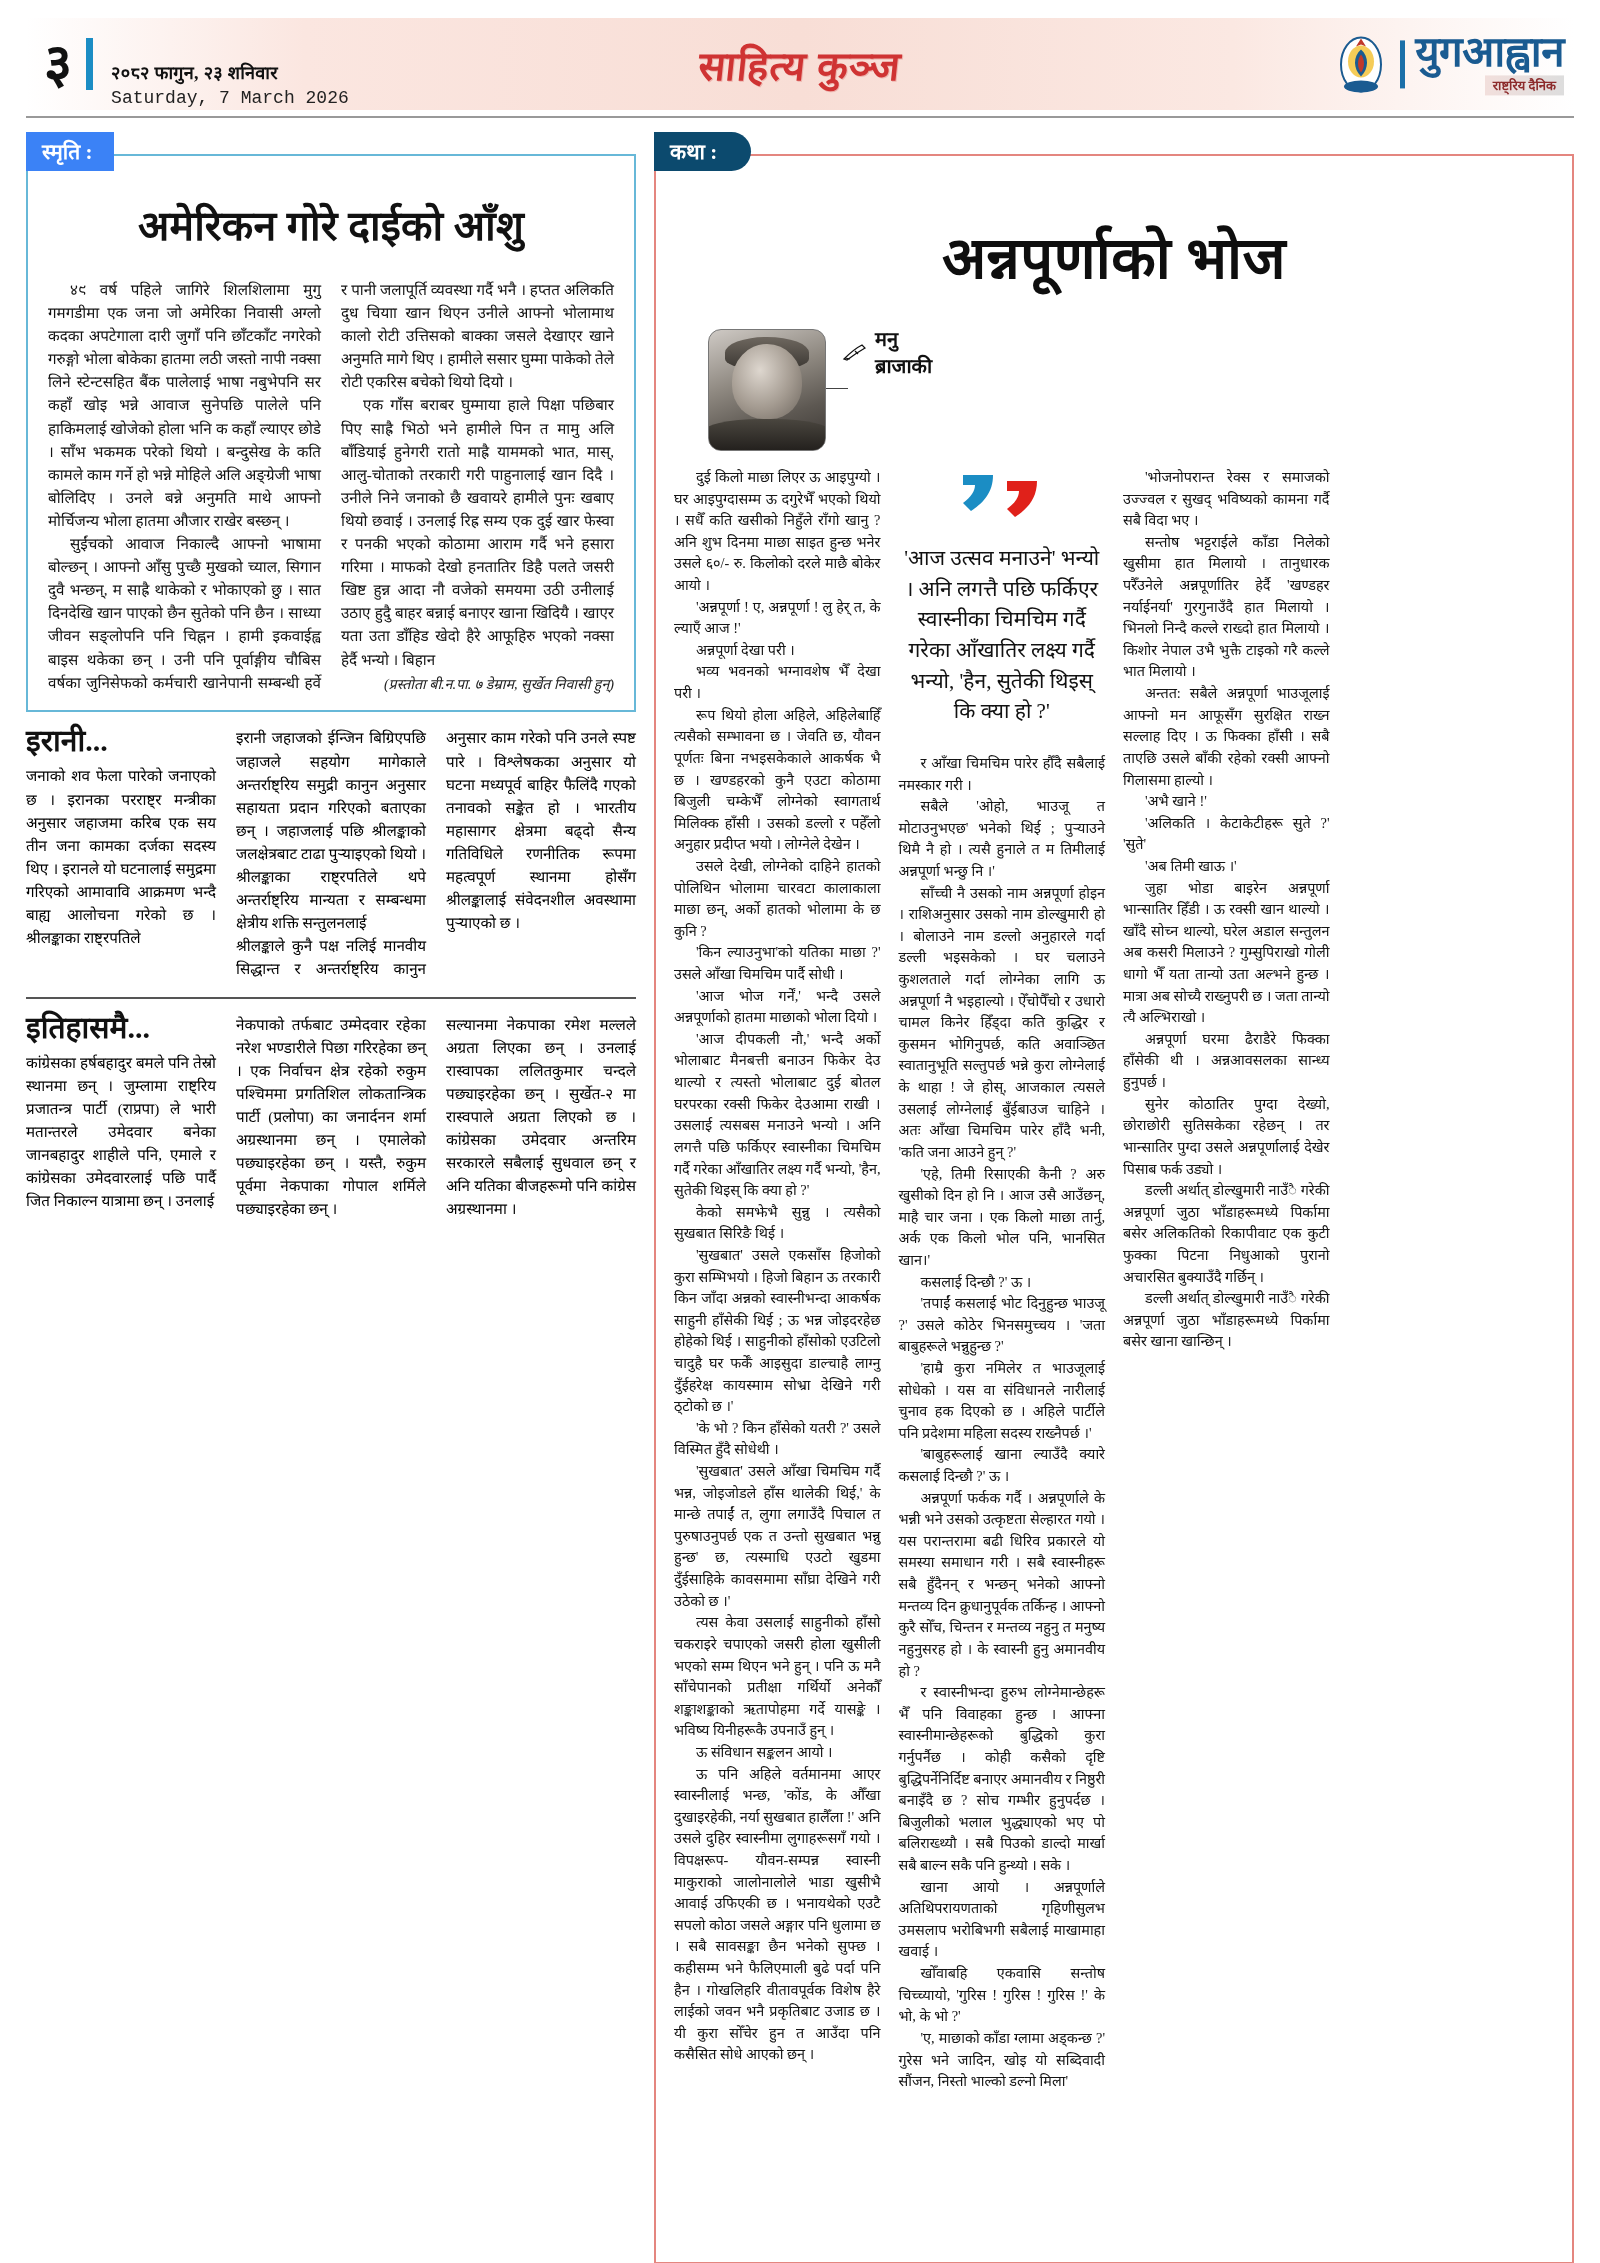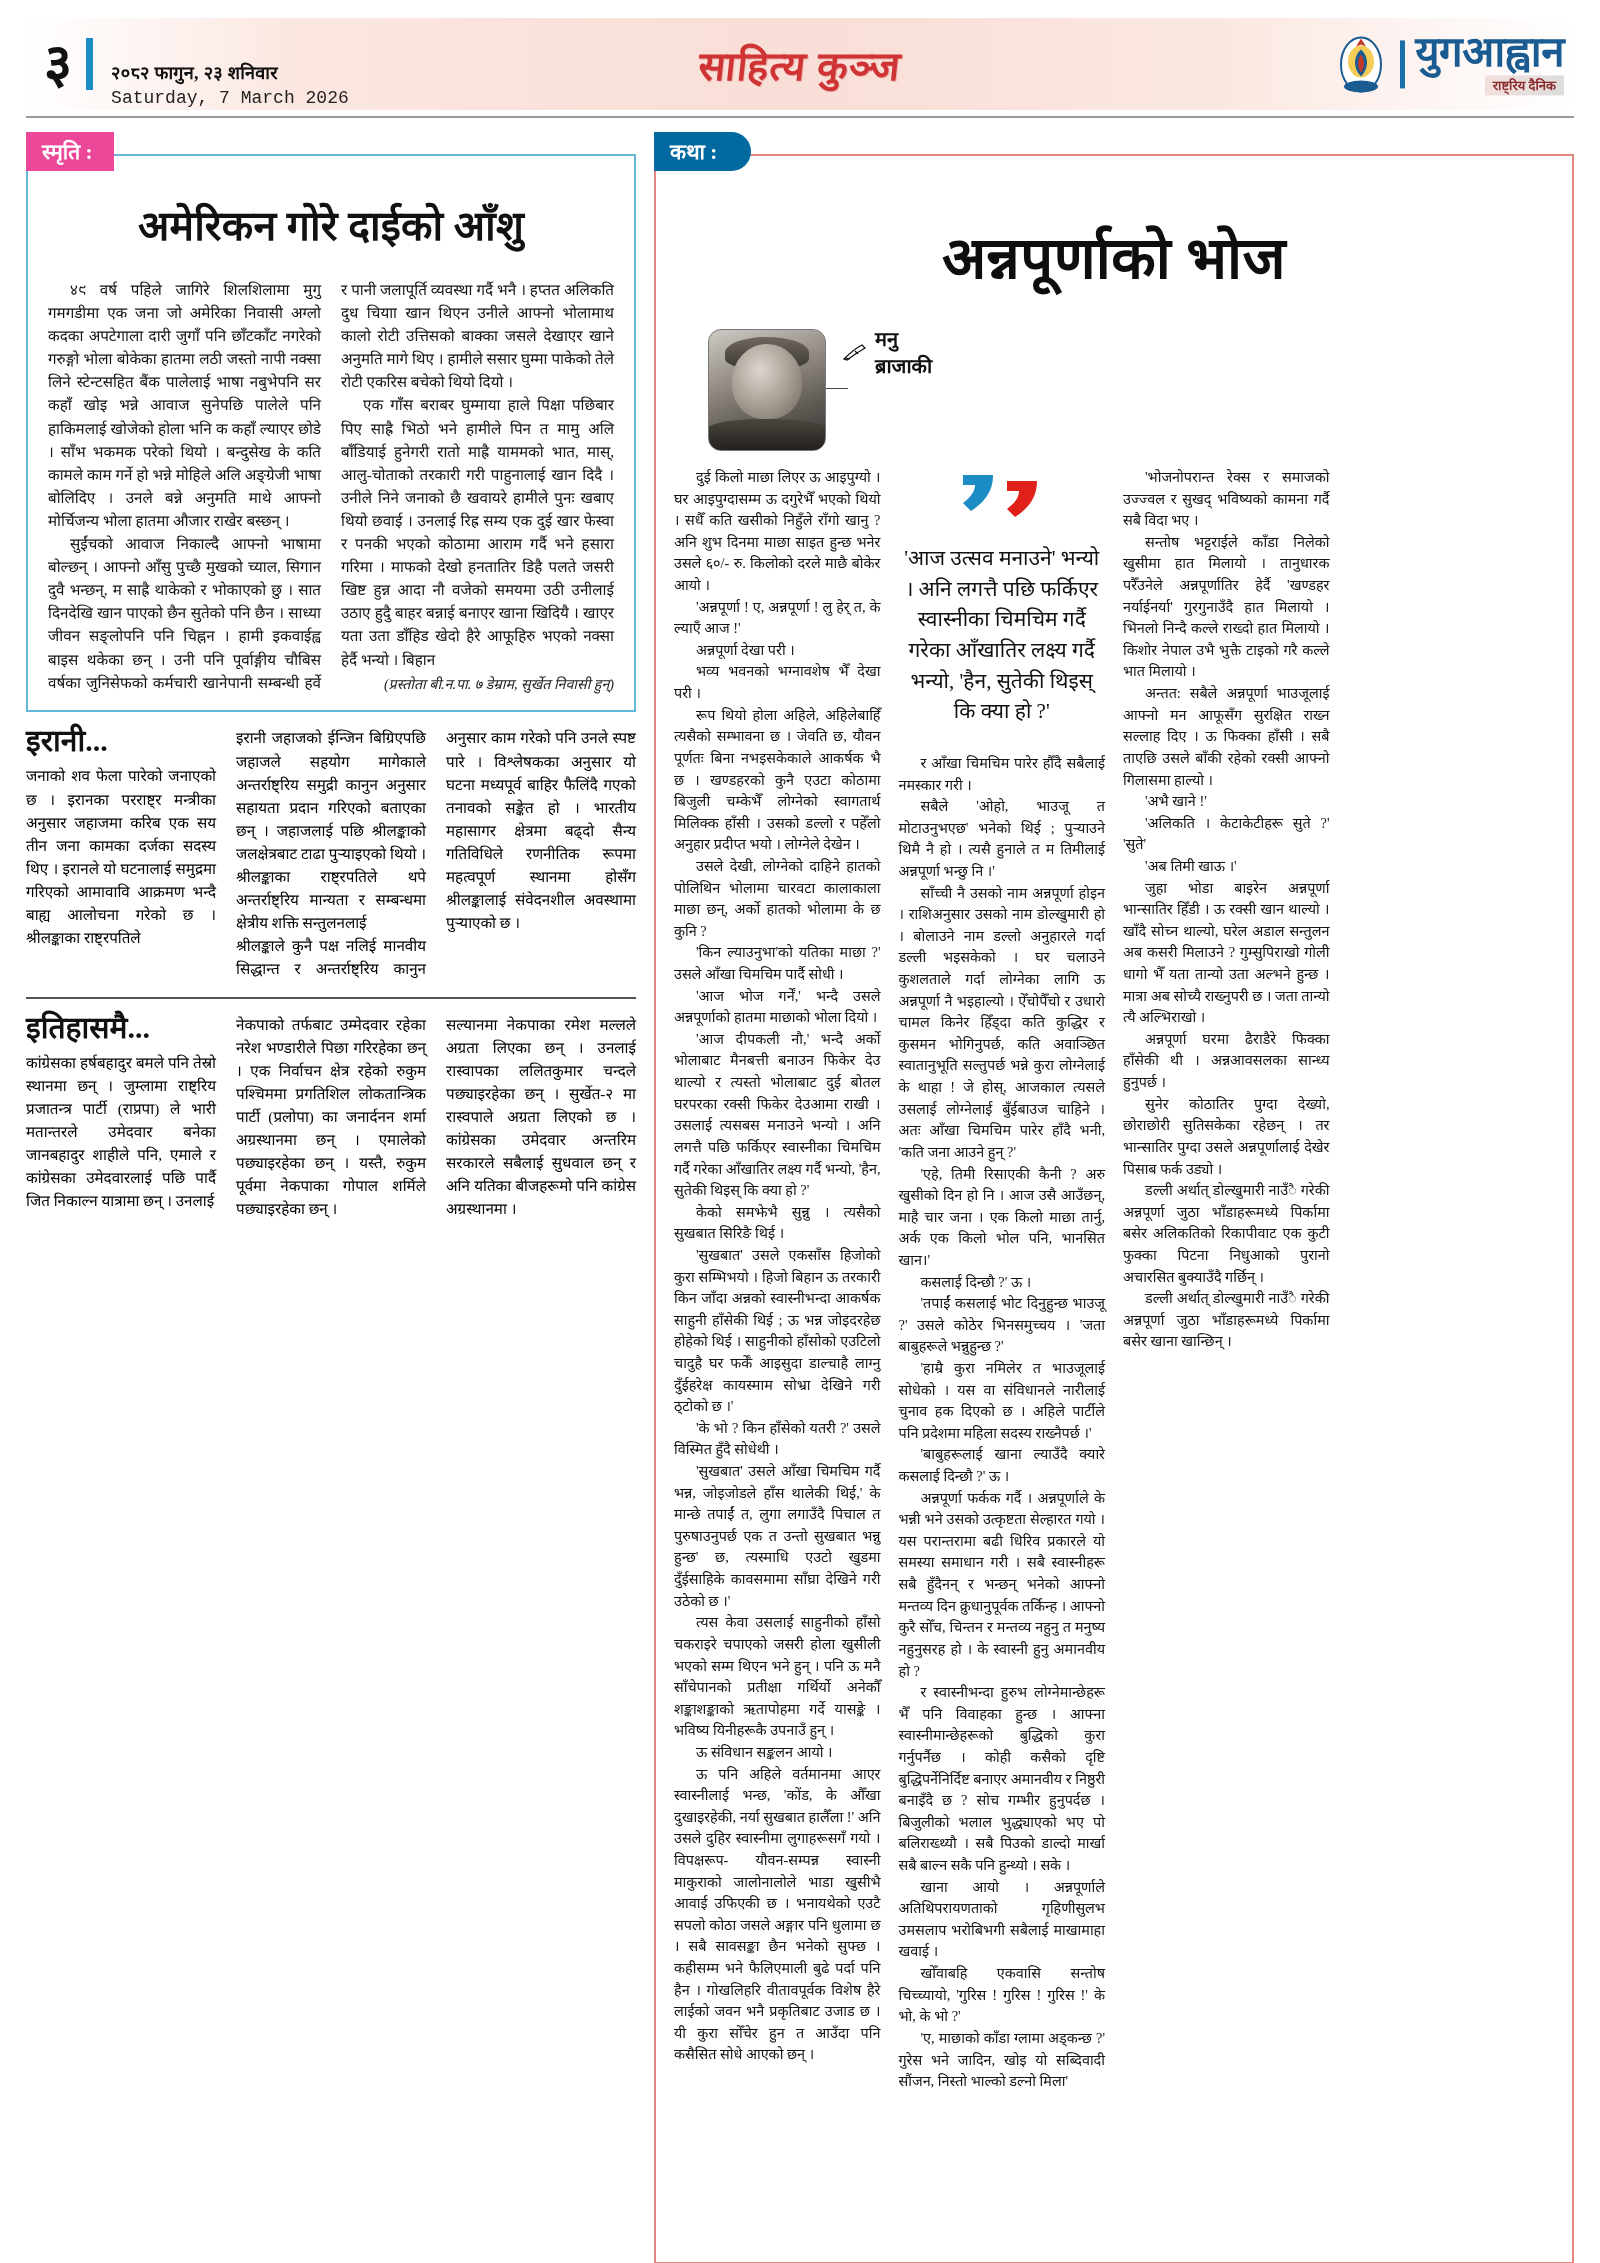--- a/index.html
+++ b/index.html
@@ -109,22 +109,22 @@
   
   .tab {
     display: inline-block;
     color: #fff;
     font-weight: 700;
     font-size: 21px;
     padding: 5px 22px 6px 16px;
     position: relative;
     z-index: 3;
   }
-  .tab-blue { background: #ec4899; }
-  .tab-red  { background: #0369a1; border-radius: 0 26px 26px 0; padding-right: 34px; }
+  .tab-blue { background: #3b82f6; }
+  .tab-red  { background: #0c4a6e; border-radius: 0 26px 26px 0; padding-right: 34px; }
 
   
   .feature-box {
     border: 2px solid #67b8d8;
     margin-top: -17px;
     padding: 30px 20px 16px 20px;
     position: relative;
   }
   .feature-title {
     text-align: center;

